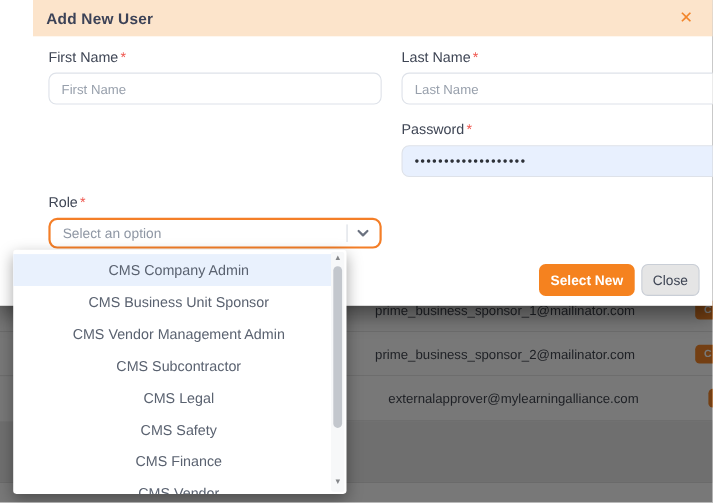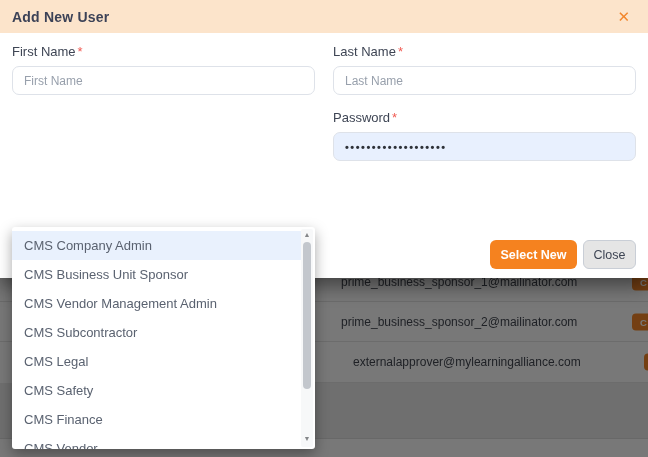--- a/index.html
+++ b/index.html
@@ -36,32 +36,33 @@
   .bg-gray{position:absolute;left:0;right:0;top:383px;height:55px;background:#ebebeb;}
   .bg-foot{position:absolute;left:0;right:0;top:438px;height:19px;background:#fff;border-top:1px solid #dcdcdc;}
 
   
   .overlay{position:absolute;inset:0;background:var(--overlay);}
 
   
   .modal{
     position:absolute;left:0;top:0;width:648px;height:278px;background:#fff;
     box-shadow:0 8px 18px rgba(0,0,0,0.45);
+    padding-left:30px;
   }
   .modal-header{
     height:33px;background:var(--header-peach);
     display:flex;align-items:center;justify-content:space-between;
     padding:0 14px 0 12px;
   }
   .modal-title{font-size:14px;color:#3c4257;font-weight:bold;letter-spacing:.2px;}
   .x-btn{
     background:none;border:none;cursor:pointer;
     color:#f2862c;font-size:15px;line-height:1;padding:2px 4px;font-family:inherit;
   }
-  .fg{position:absolute;width:303px;}
+  .fg{position:absolute;width:303px;margin-left:32px;}
   .fg-first{left:12px;top:44px;}
   .fg-last{left:333px;top:44px;}
   .fg-email{left:12px;top:110px;}
   .fg-pass{left:333px;top:110px;}
   .fg-role{left:12px;top:176px;}
   .lbl{font-size:13px;color:#3e4554;margin-bottom:7px;}
   .req{color:var(--required-red);margin-left:2px;}
   .inp{
     width:100%;height:29px;border:1px solid #dee2e9;border-radius:7px;
     padding:0 11px;font-size:12px;color:#3a3f47;background:#fff;outline:none;
@@ -94,21 +95,21 @@
 
   
   .dropdown{
     position:absolute;left:12px;top:227px;width:303px;height:222px;
     background:#fff;border-radius:3px;box-shadow:0 5px 14px rgba(0,0,0,0.35);
     overflow:hidden;
   }
   .options{padding-top:4px;}
   .option{
     height:29px;line-height:29px;padding-left:12px;margin-right:14px;
-    font-size:13px;color:#5a6270;cursor:pointer;white-space:nowrap;overflow:hidden;
+    font-size:13px;color:#5a6270;cursor:pointer;white-space:nowrap;overflow:hidden;text-align:center;
   }
   .option.selected{background:var(--option-highlight);}
   .sb{
     position:absolute;top:2px;right:2px;bottom:2px;width:12px;
     background:#f7f8f9;border-radius:2px;
   }
   .sb-up,.sb-down{
     position:absolute;left:0;width:12px;height:12px;
     font-size:7px;color:#85878a;text-align:center;line-height:12px;cursor:pointer;
   }
@@ -169,20 +170,34 @@
     </div>
 
 
     <div class="fg fg-pass">
       <div class="lbl">
         <span>Password</span><span class="req">*</span>
       </div>
       <input class="inp autofill pwd" type="text" value="•••••••••••••••••••" style="">
     </div>
 
+    <div class="fg fg-role">
+      <div class="lbl">
+        <span>Role</span><span class="req">*</span>
+      </div>
+      <div class="select">
+        <span class="sel-ph">Select an option</span>
+        <span class="sel-div"></span>
+        <span class="chev">
+          <svg width="12" height="12" viewBox="0 0 12 12">
+              <polyline points="2,4 6,8 10,4" fill="none" stroke="currentColor" stroke-width="2" stroke-linecap="round" stroke-linejoin="round"></polyline>
+            </svg>
+        </span>
+      </div>
+    </div>
 
     <button class="btn-primary">Select New</button>
     <button class="btn-secondary">Close</button>
   </div>
 
   <div class="dropdown">
     <div class="options">
 
         <div class="option selected" data-index="0">CMS Company Admin</div>
 

